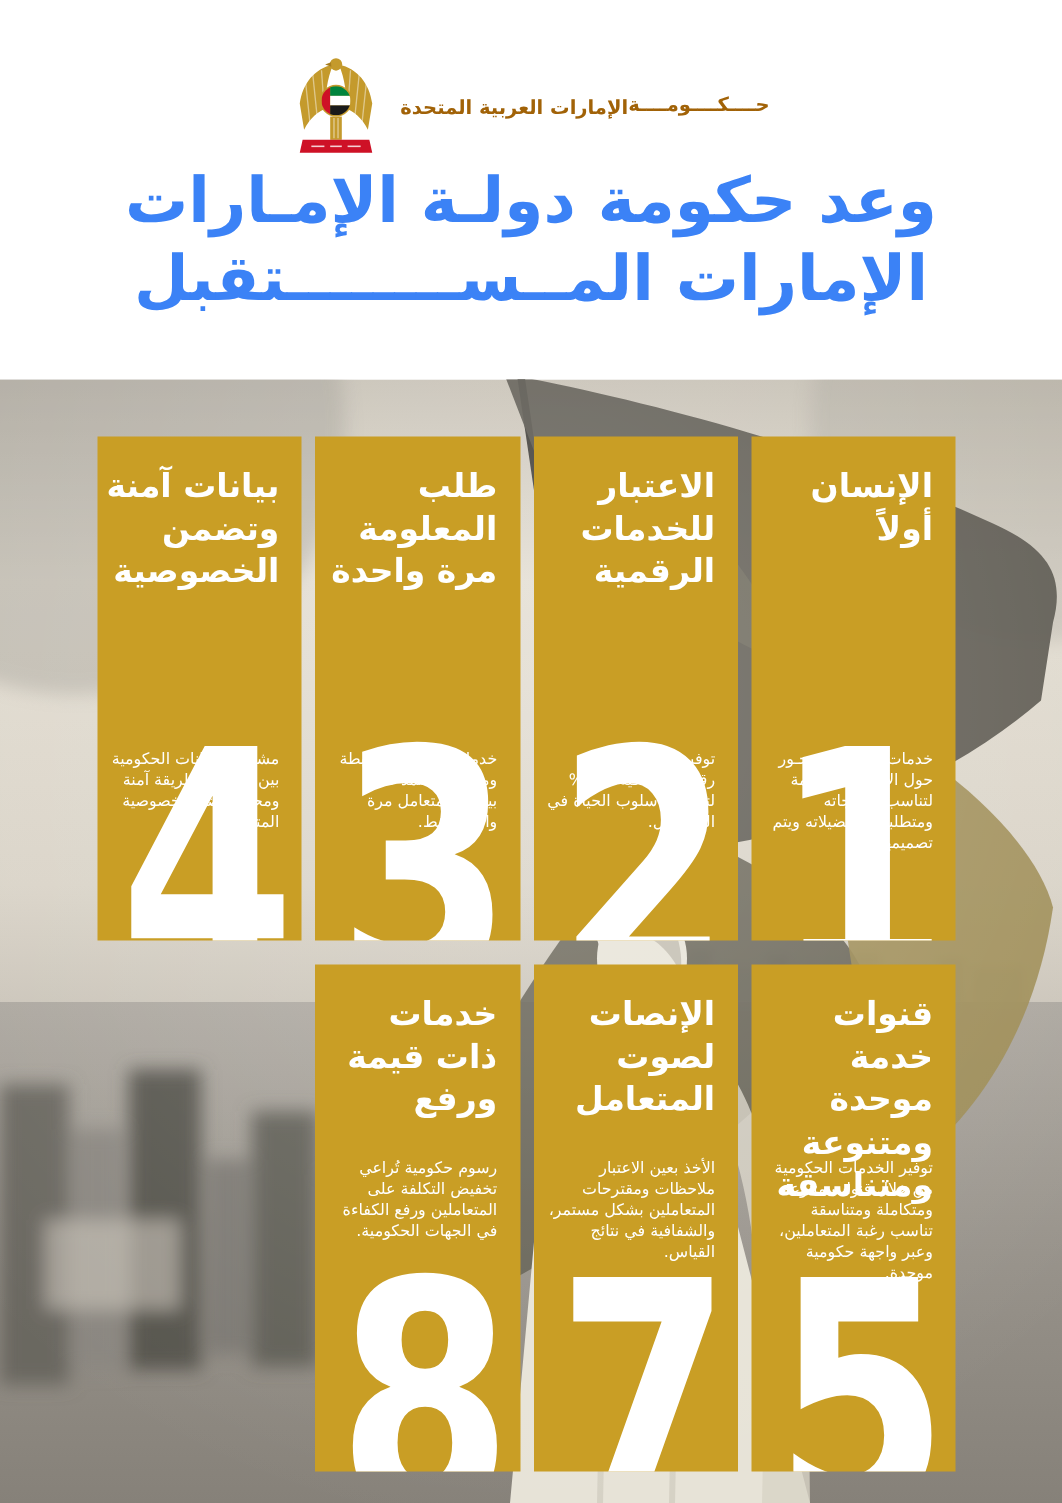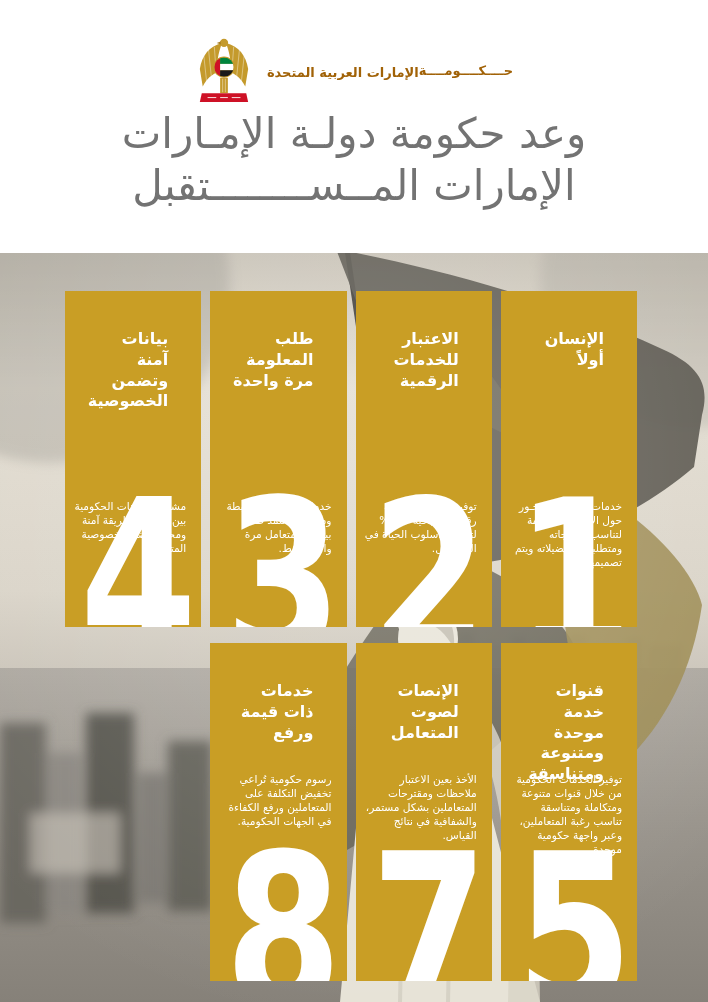--- a/index.html
+++ b/index.html
@@ -13,40 +13,40 @@
     display:flex;flex-direction:row-reverse;justify-content:center;align-items:center;gap:14px;
     z-index:5;
   }
   .emblem{width:58px;height:72px;flex:0 0 auto;}
   .gov-text{display:flex;flex-direction:row;align-items:center;color:#a16207;}
   .gov-line1{font-size:13px;font-weight:bold;letter-spacing:0;}
   .gov-line2{font-size:13px;font-weight:bold;margin-top:4px;}
   
   .title{
     position:absolute;top:108px;left:0;right:0;z-index:5;margin:0;
-    text-align:center;color:#737373;font-weight:normal;
+    text-align:center;color:#3b82f6;font-weight:bold;
     font-size:42px;line-height:1.23;
   }
   .title span{display:block;}
   
   .photo{position:absolute;top:253px;left:0;width:708px;height:749px;z-index:1;}
   
   .grid{
     position:absolute;top:291px;left:65px;width:572px;height:690px;z-index:3;
     display:grid;grid-template-columns:repeat(4,1fr);grid-template-rows:336px 338px;
     column-gap:9px;row-gap:16px;direction:rtl;
   }
   .card{
     position:relative;overflow:hidden;
     background:#C99E25;mix-blend-mode:multiply;
     color:#ffffff;
   }
   .card h2{
-    margin:18px;padding:20px 15px 0 4px;
-    font-size:16px;line-height:1.3;font-weight:bold;
+    margin:0;padding:20px 15px 0 4px;
+    font-size:22px;line-height:1.3;font-weight:bold;
     white-space:pre-line;text-align:right;
   }
   .card p{
     position:absolute;right:15px;left:9px;margin:0;
     font-size:10.6px;line-height:1.32;text-align:right;
   }
   .row1 .card-body{top:209px;}
   .row2 .card-body{top:130px;}
   .num{
     position:absolute;left:0;right:0;bottom:-60px;

